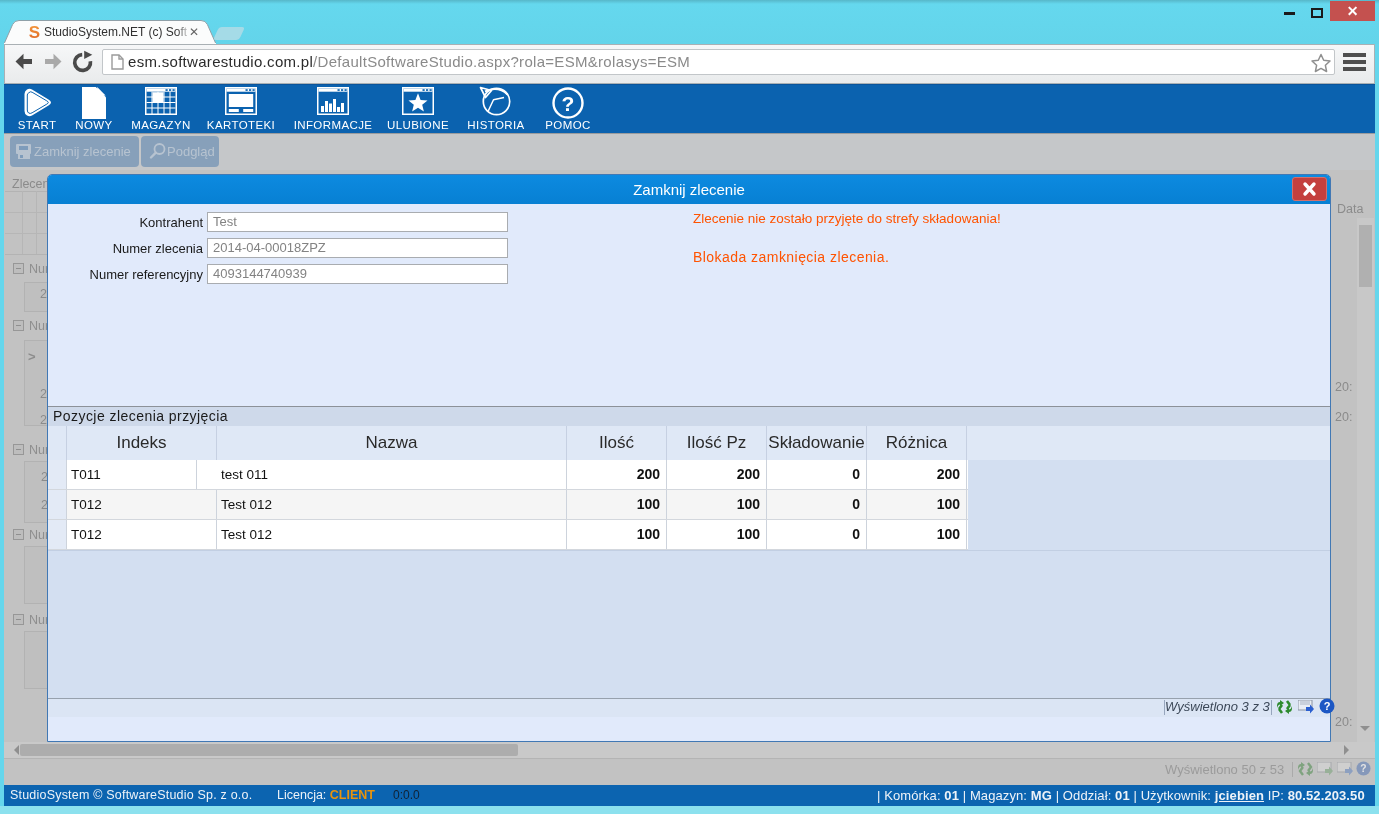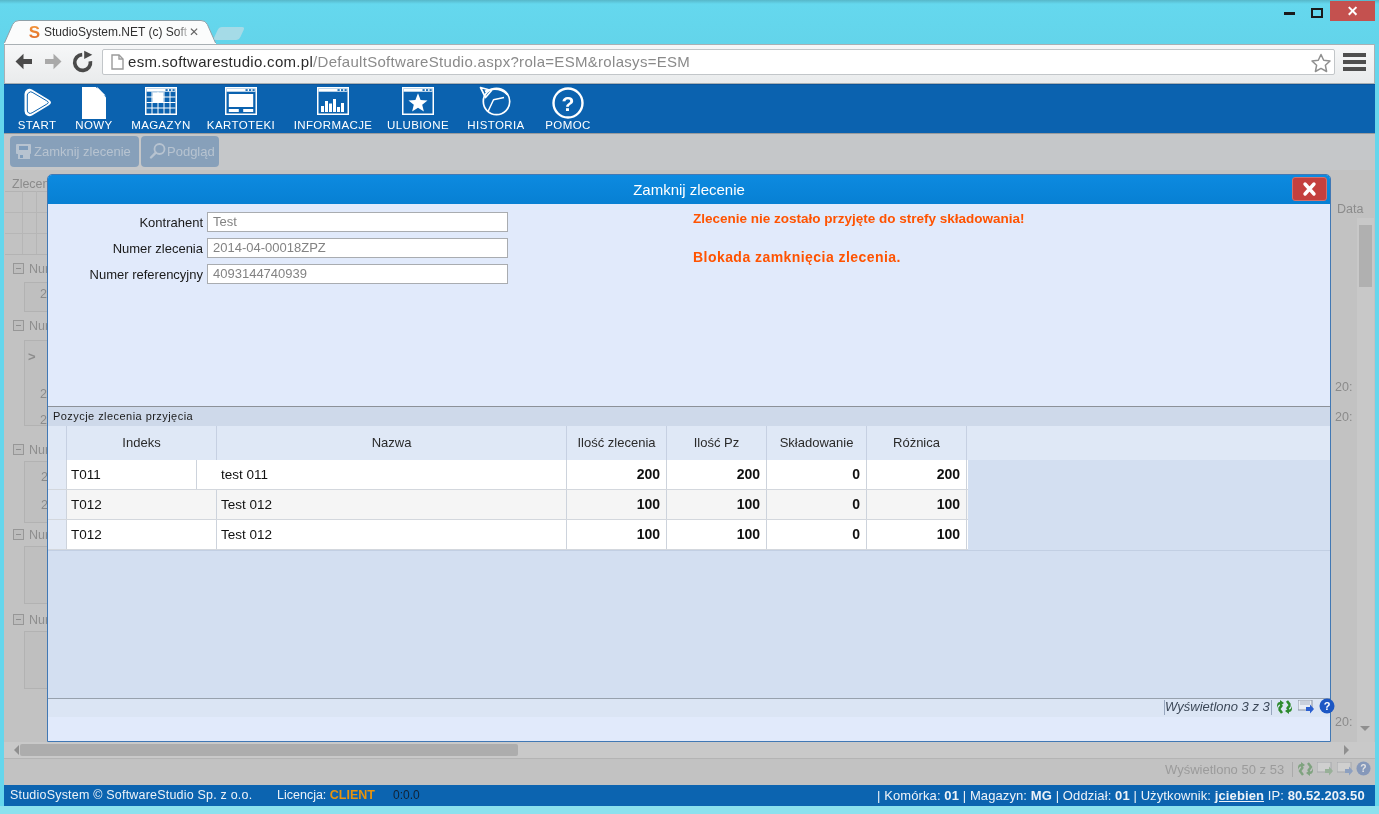--- a/index.html
+++ b/index.html
@@ -45,27 +45,27 @@
 #botborder{left:0;top:806px;width:1379px;height:8px;background:#8ce1ee;}
 
 #modal{left:47px;top:174px;width:1284px;height:568px;background:#e1eafb;border:1px solid #4178b4;
  border-radius:5px 5px 0 0;box-sizing:border-box;}
 #mtitle{left:0;top:0;width:1282px;height:29px;background:linear-gradient(#0d8ae0,#0780d3);
  border-radius:4px 4px 0 0;color:#fff;text-align:center;font-size:15px;line-height:29px;}
 #mclose{left:1244px;top:2px;width:35px;height:24px;background:#c4403e;border-radius:3px;border:1px solid #d2706c;box-sizing:border-box;}
 .flabel{font-size:13px;color:#1a1a1a;text-align:right;width:155px;left:0px;}
 .finput{left:159px;width:301px;height:20px;background:#ffffff;border:1px solid #a9acb0;box-sizing:border-box;
  font-size:13px;color:#838383;line-height:18px;padding-left:5px;}
-.err{color:#ff5301;font-weight:bold;font-size:13.5px;left:645px;}
+.err{color:#ff5301;font-weight:normal;font-size:13.5px;left:645px;}
 #pozbar{left:0;top:231px;width:1282px;height:20px;background:#ced9ea;border-top:1px solid #8c9198;
- font-size:11px;color:#1a1a1a;line-height:19px;padding-left:5px;letter-spacing:0.45px;box-sizing:border-box;}
+ font-size:14px;color:#1a1a1a;line-height:19px;padding-left:5px;letter-spacing:0.45px;box-sizing:border-box;}
 
 #gridhead{left:0;top:251px;width:1282px;height:34px;background:#dfe8f6;}
 #gridempty{left:0;top:375px;width:1282px;height:147px;background:#d3dff1;border-top:1px solid #c2cfe3;}
-.th{top:251px;height:34px;font-size:13px;color:#2a2a2a;text-align:center;line-height:34px;
+.th{top:251px;height:34px;font-size:17px;color:#2a2a2a;text-align:center;line-height:34px;
  border-right:1px solid #c6d0e2;box-sizing:border-box;}
 .row{left:0;width:920px;height:30px;box-sizing:border-box;border-bottom:1px solid #d3d7dd;}
 .cell{height:29px;box-sizing:border-box;border-right:1px solid #cdd3dc;line-height:29px;font-size:13.5px;color:#111;}
 .cell.num{font-weight:bold;text-align:right;padding-right:6px;font-size:14px;}
 #mfooter{left:0;top:523px;width:1282px;height:19px;background:#dbe5f4;border-top:1px solid #97a1ad;
  font-size:13px;color:#3c4858;}
 #mbottom{left:0;top:542px;width:1282px;height:24px;background:#e1eafb;}
 .sep{width:1px;background:#97a6bd;height:15px;top:525px;}
 
 .bgtxt{color:#8b8b8b;font-size:12.5px;}

